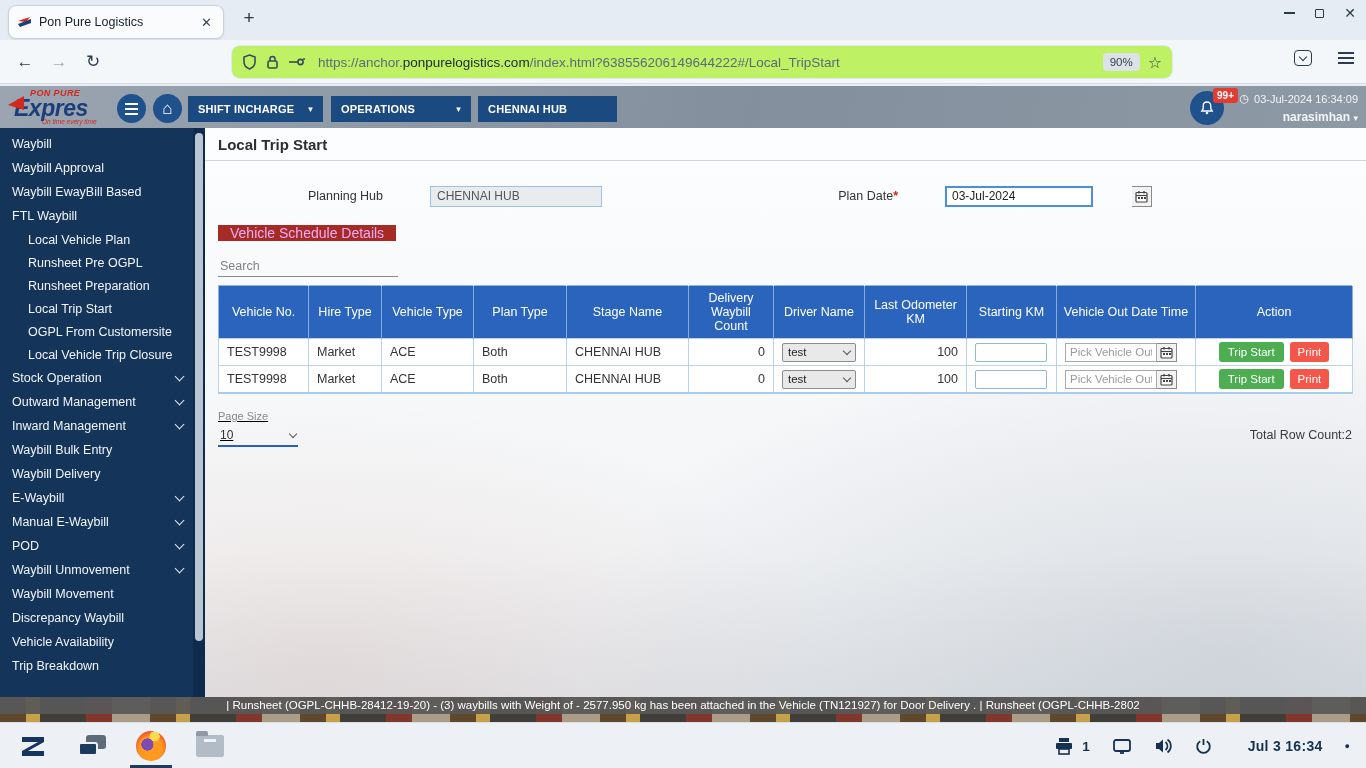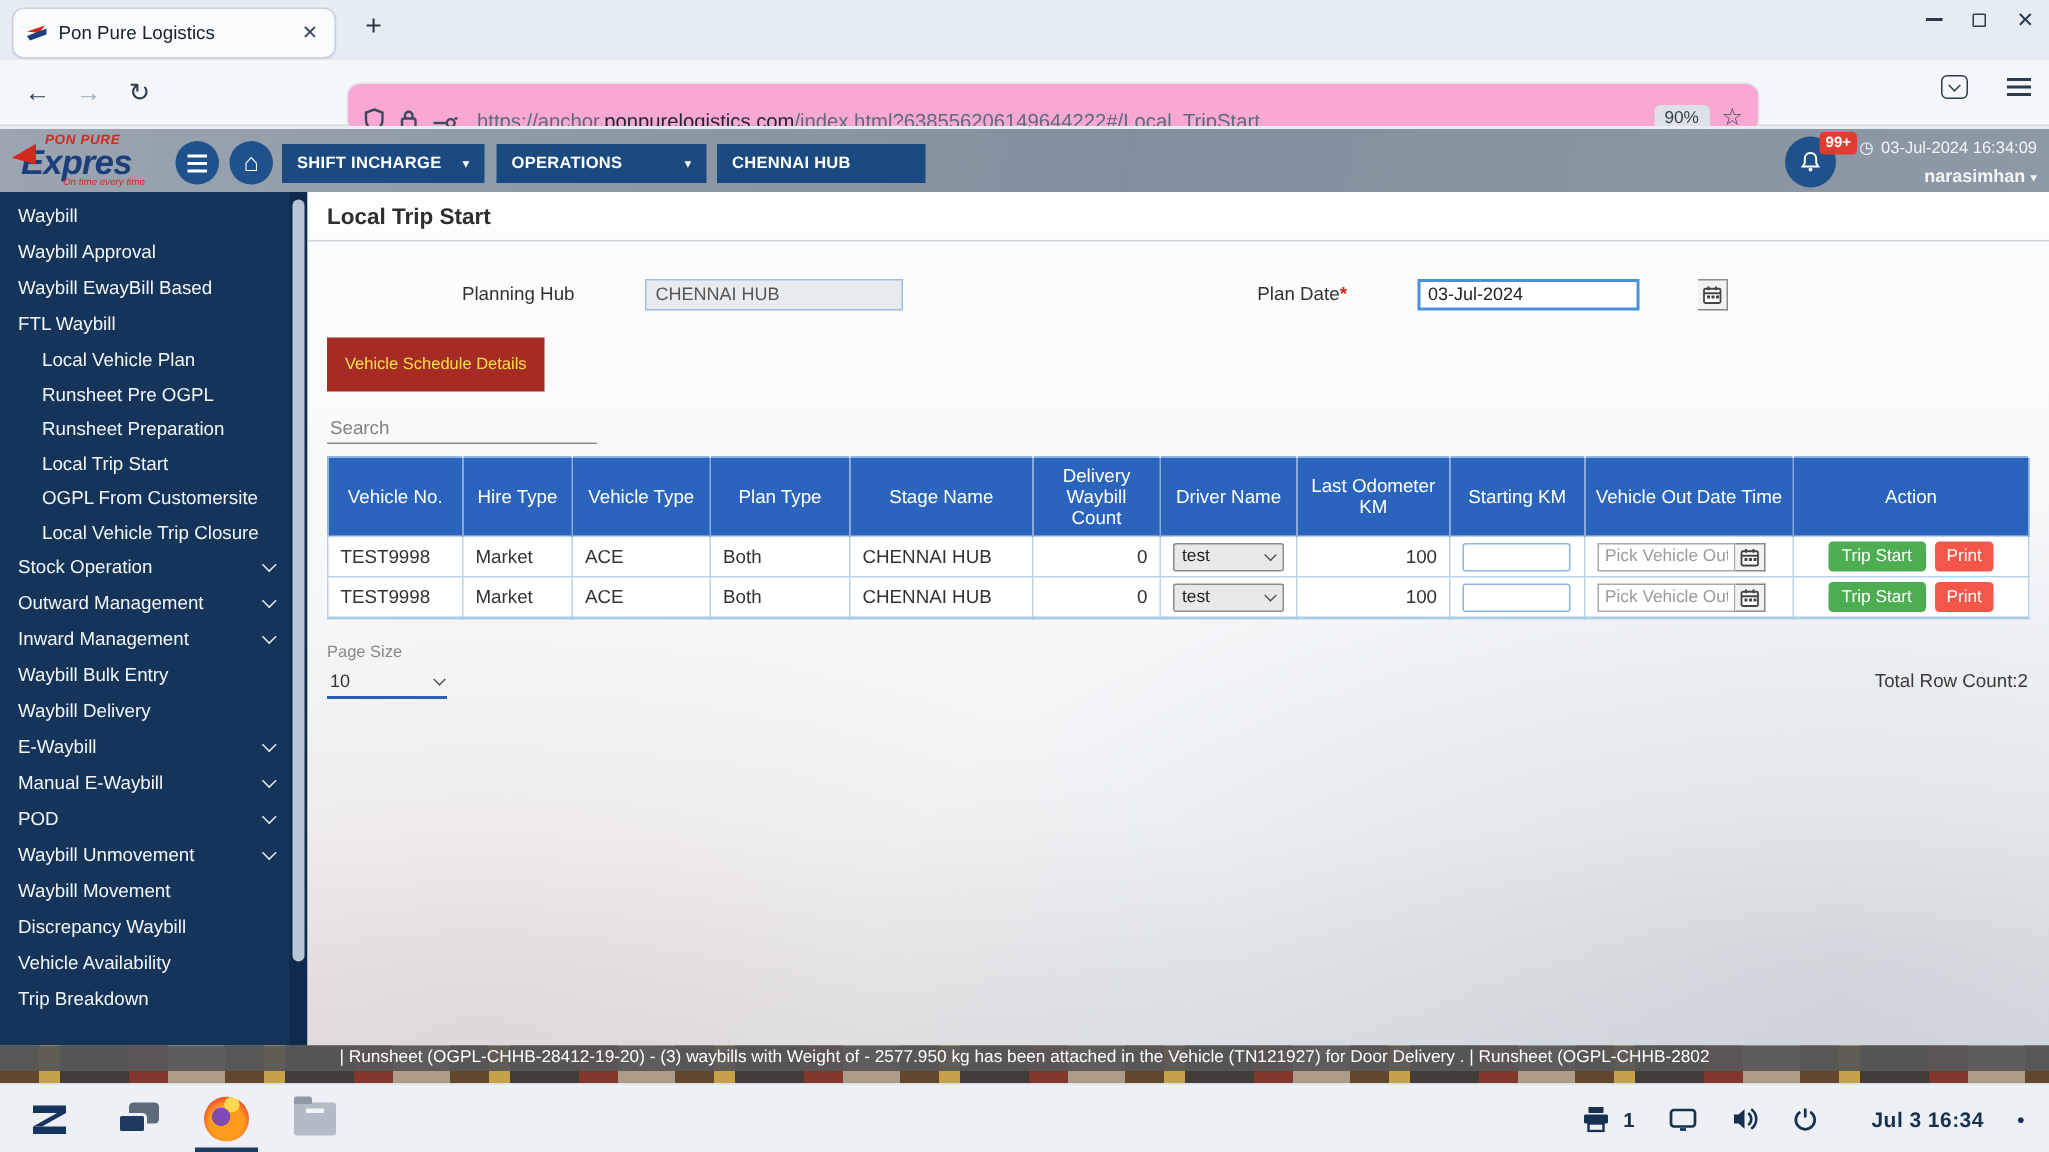--- a/index.html
+++ b/index.html
@@ -13,21 +13,21 @@
   .tab-close { font-size:13px; color:#39455a; padding:0 3px; cursor:default; }
   .newtab { position:absolute; left:236px; top:7px; font-size:19px; color:#2b3a4a; width:26px; text-align:center; }
   .wctrls { position:absolute; right:10px; top:8px; display:flex; gap:20px; align-items:center; }
   .wc-min { width:11px; height:2px; background:#2b3a4a; }
   .wc-res { width:9px; height:9px; border:1.6px solid #2b3a4a; border-radius:1px; }
   .wc-close { font-size:14px; color:#2b3a4a; line-height:10px; }
 
   .navbar { position:absolute; left:0; top:40px; width:1366px; height:44px; background:#f4f7fa; border-bottom:1px solid #d4dbe3; display:flex; align-items:center; }
   .nav-ico { font-size:17px; color:#2b3c4e; width:34px; text-align:center; }
   .nav-ico.dis { color:#9fadba; }
-  .urlbox { position:absolute; left:232px; top:16px; width:940px; height:32px; background:#f9a8d4; border-radius:8px; display:flex; align-items:flex-end; padding:0 10px; box-shadow:0 0 0 1px #e1e7ee; }
+  .urlbox { position:absolute; left:232px; top:6px; width:940px; height:32px; background:#bef264; border-radius:8px; display:flex; align-items:center; padding:0 10px; box-shadow:0 0 0 1px #e1e7ee; }
   .urlbox svg { margin-right:9px; flex:0 0 auto; }
   .urltext { font-size:13.5px; color:#5c6b7a; white-space:nowrap; overflow:hidden; flex:1; margin-left:3px; }
   .urltext .domain { color:#1c2732; }
   .zoombadge { background:#dde2e8; border-radius:4px; font-size:11.5px; color:#33404d; padding:3px 7px; margin:0 8px; }
   .star { font-size:16px; color:#3a4a5a; }
   .nav-right { position:absolute; right:12px; top:10px; display:flex; gap:26px; align-items:center; }
   .pocket { width:18px; height:16px; border:1.7px solid #2b3c4e; border-radius:4px; display:flex; align-items:center; justify-content:center; }
   .pocket .chev { width:6px; height:6px; border-right:1.7px solid #2b3c4e; border-bottom:1.7px solid #2b3c4e; transform:rotate(45deg); margin-top:-3px; }
   .burger { display:flex; flex-direction:column; gap:3.5px; }
   .burger i { display:block; width:16px; height:1.8px; background:#2b3c4e; }
@@ -75,41 +75,41 @@
   .titlebar { height:33px; border-bottom:1px solid #ccd4dc; display:flex; align-items:center; padding-left:13px; }
   .page-title { font-size:15px; font-weight:bold; color:#2e2e2e; }
   .formrow { display:flex; align-items:center; margin-top:24px; height:22px; position:relative; z-index:2;gap:39px; }
   .flabel { font-size:12.5px; color:#333; }
   .lab1 { width:178px; text-align:right; }
   .inp-hub { width:172px; height:21px; margin-left:8px; background:#e9ecef; border:1px solid #9fc0e0; font-size:12px; color:#555; padding:0 6px; }
   .lab2 { width:142px; text-align:right; margin-left:115px; }
   .req { color:#d21; font-weight:bold; }
   .inp-date { width:148px; height:21px; margin-left:8px; background:#fff; border:2px solid #4a90d9; font-size:12px; color:#222; padding:0 5px; }
   .calbtn { width:20px; height:21px; border:1px solid #8a8a8a; border-left:none; background:#f2f2f2; display:flex; align-items:center; justify-content:center; }
-  .sec-tab { display:inline-block; margin:18px 0 0 13px; background:#a62b24; color:#fde047; font-size:11px; padding:12px 12px; position:relative; z-index:2; }
+  .sec-tab { display:inline-block; margin:18px 0 0 13px; background:#a62b24; color:#f0abfc; font-size:14px; padding:0 12px; position:relative; z-index:2; }
   .searchrow { margin:14px 0 0 13px; position:relative; z-index:2; }
   .search-inp { width:180px; border:none; border-bottom:1px solid #8a8a8a; background:transparent; font-size:12.5px; padding:3px 2px; color:#333; outline:none; }
   .search-inp::placeholder { color:#828282; }
 
   table.grid { border-collapse:collapse; table-layout:fixed; width:1134px; margin:8px 0 0 13px; position:relative; z-index:2; background:#fff; border:1px solid #8cb8dd; border-bottom:2px solid #a9cde8; }
   .grid th { background:#2a64bc; color:#fff; font-weight:normal; font-size:12.5px; text-align:center; padding:5px 4px; height:44px; border-right:1px solid rgba(255,255,255,.45); }
   .grid td { font-size:12.5px; color:#333; border:1px solid #b9d4ea; padding:3px 8px; height:27px; background:#fff; }
   .num { text-align:right; }
   .fsel { display:flex; align-items:center; width:74px; background:#e9e9e9; border:1px solid #8c8c8c; border-radius:2px; padding:1px 5px; font-size:11.5px; color:#222; height:19px; }
   .fsel .chevs { width:6px; height:6px; border-right:1.6px solid #555; border-bottom:1.6px solid #555; transform:rotate(45deg); margin-left:auto; margin-top:-2px; }
   .km-inp { width:72px; height:19px; border:1px solid #8fb6dc; border-radius:2px; padding:0 4px; font-size:11.5px; }
   .vout { display:flex; align-items:center; }
   .vout input { width:92px; height:19px; border:1px solid #a9a9a9; padding:0 4px; font-size:11.5px; color:#333; }
   .vout input::placeholder { color:#9a9a9a; }
   .vout .calbtn { height:19px; }
   .actcell { text-align:center; }
   .btn-go { background:#4cae50; color:#fff; border:none; border-radius:3px; font-size:11.5px; padding:4px 9px; }
   .btn-print { background:#f4564a; color:#fff; border:none; border-radius:3px; font-size:11.5px; padding:4px 8px; margin-left:6px; }
 
-  .pager { margin:16px 0 0 13px; position:relative; z-index:2; width:1134px; }
+  .pager { margin:16px 0 0 13px; position:relative; z-index:2; width:1134px;text-decoration:underline; }
   .psize-label { font-size:11px; color:#888; }
   .psize-sel { display:flex; align-items:center; width:80px; border-bottom:2px solid #2b5fb8; font-size:12px; color:#333; padding:3px 2px; margin-top:3px; }
   .psize-sel .chevs { width:6px; height:6px; border-right:1.6px solid #555; border-bottom:1.6px solid #555; transform:rotate(45deg); margin-left:auto; margin-top:-2px; }
   .totalrow { position:absolute; right:0; top:18px; font-size:12.5px; color:#3a3a3a; }
 
   
   .photo-strip { position:absolute; left:0; top:697px; width:1366px; height:25px;
     background:repeating-linear-gradient(90deg,#6a4a28 0 26px,#d8a93c 26px 40px,#45403a 40px 86px,#93372a 86px 112px,#b7a58c 112px 150px); filter:saturate(.85) brightness(.95); }
   .ticker { position:absolute; left:0; top:697px; width:1366px; height:17px; background:rgba(88,88,88,.93); color:#fff; font-size:11.5px; line-height:17px; text-align:center; white-space:nowrap; overflow:hidden; }
 

